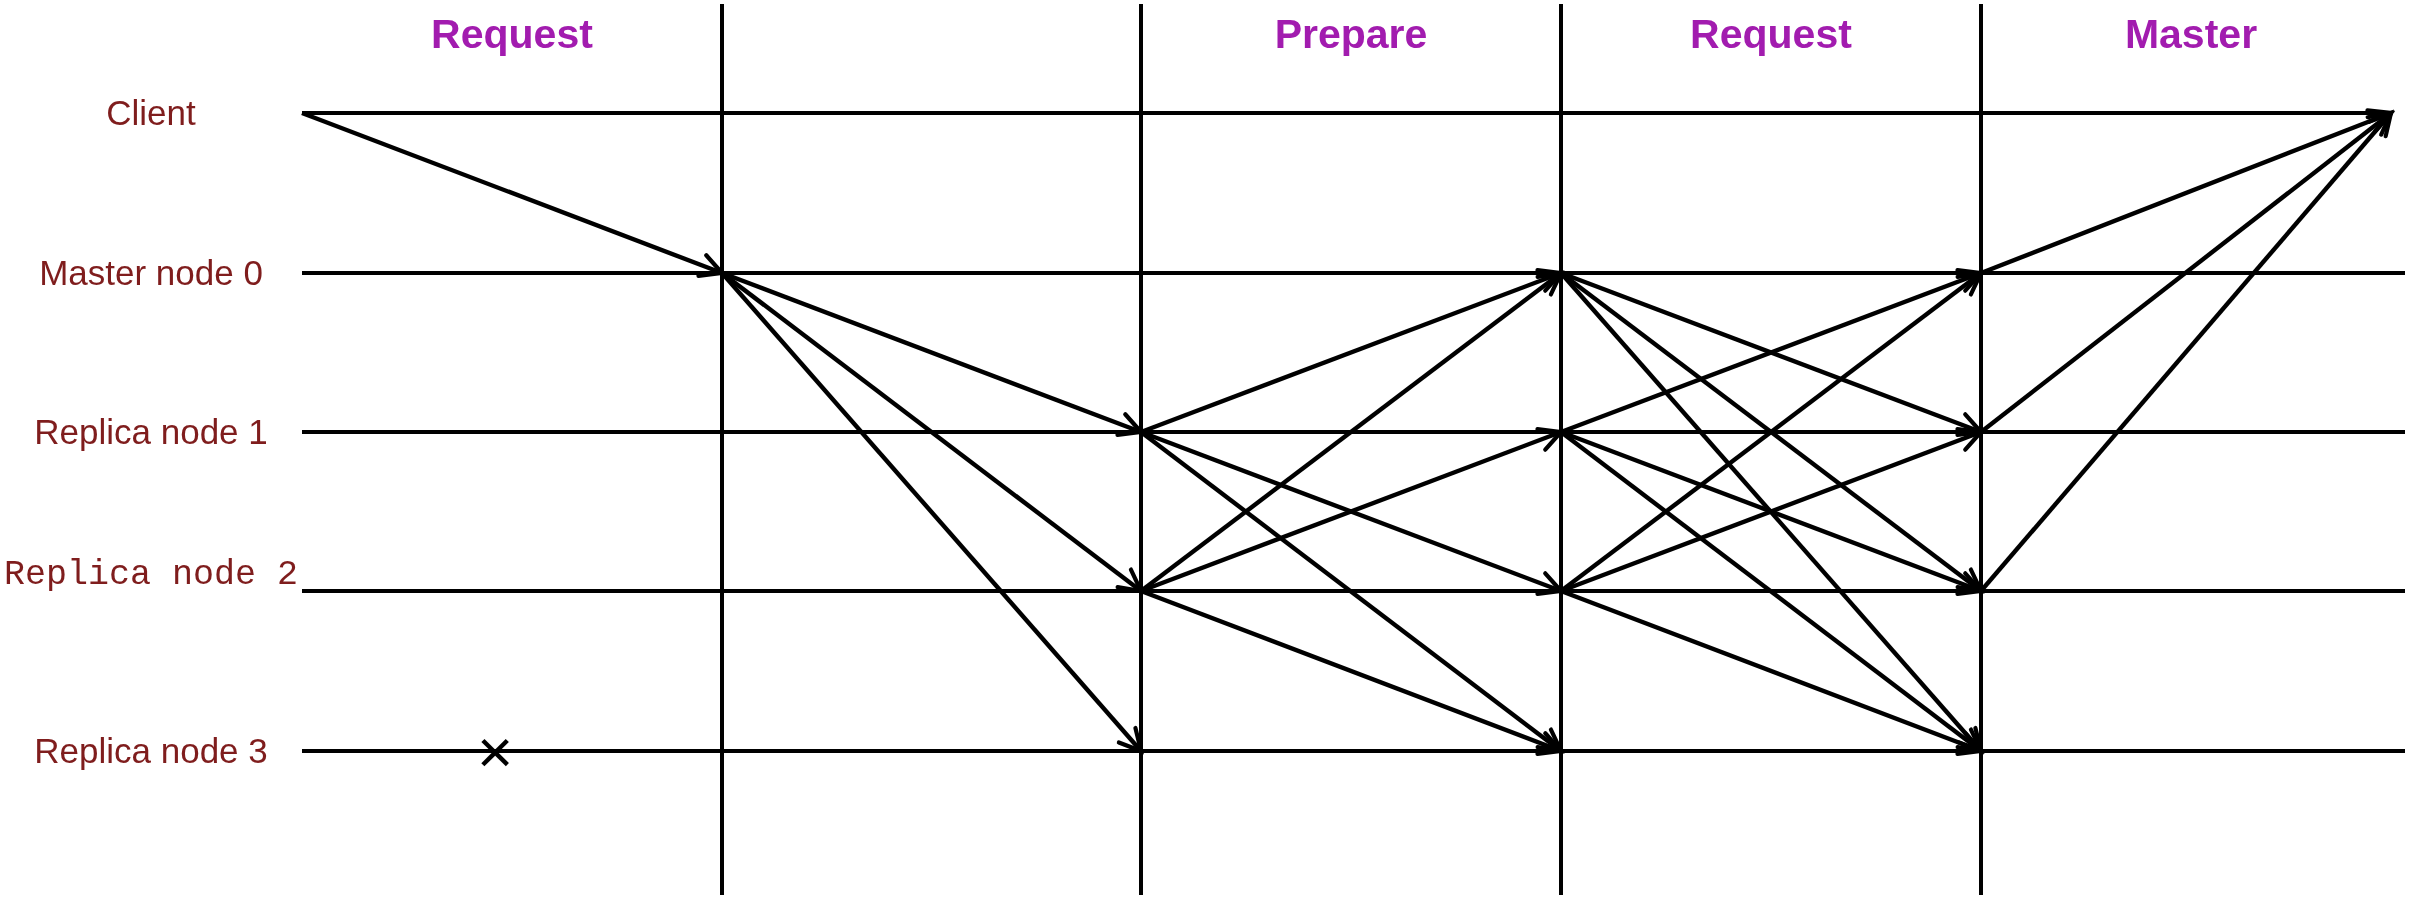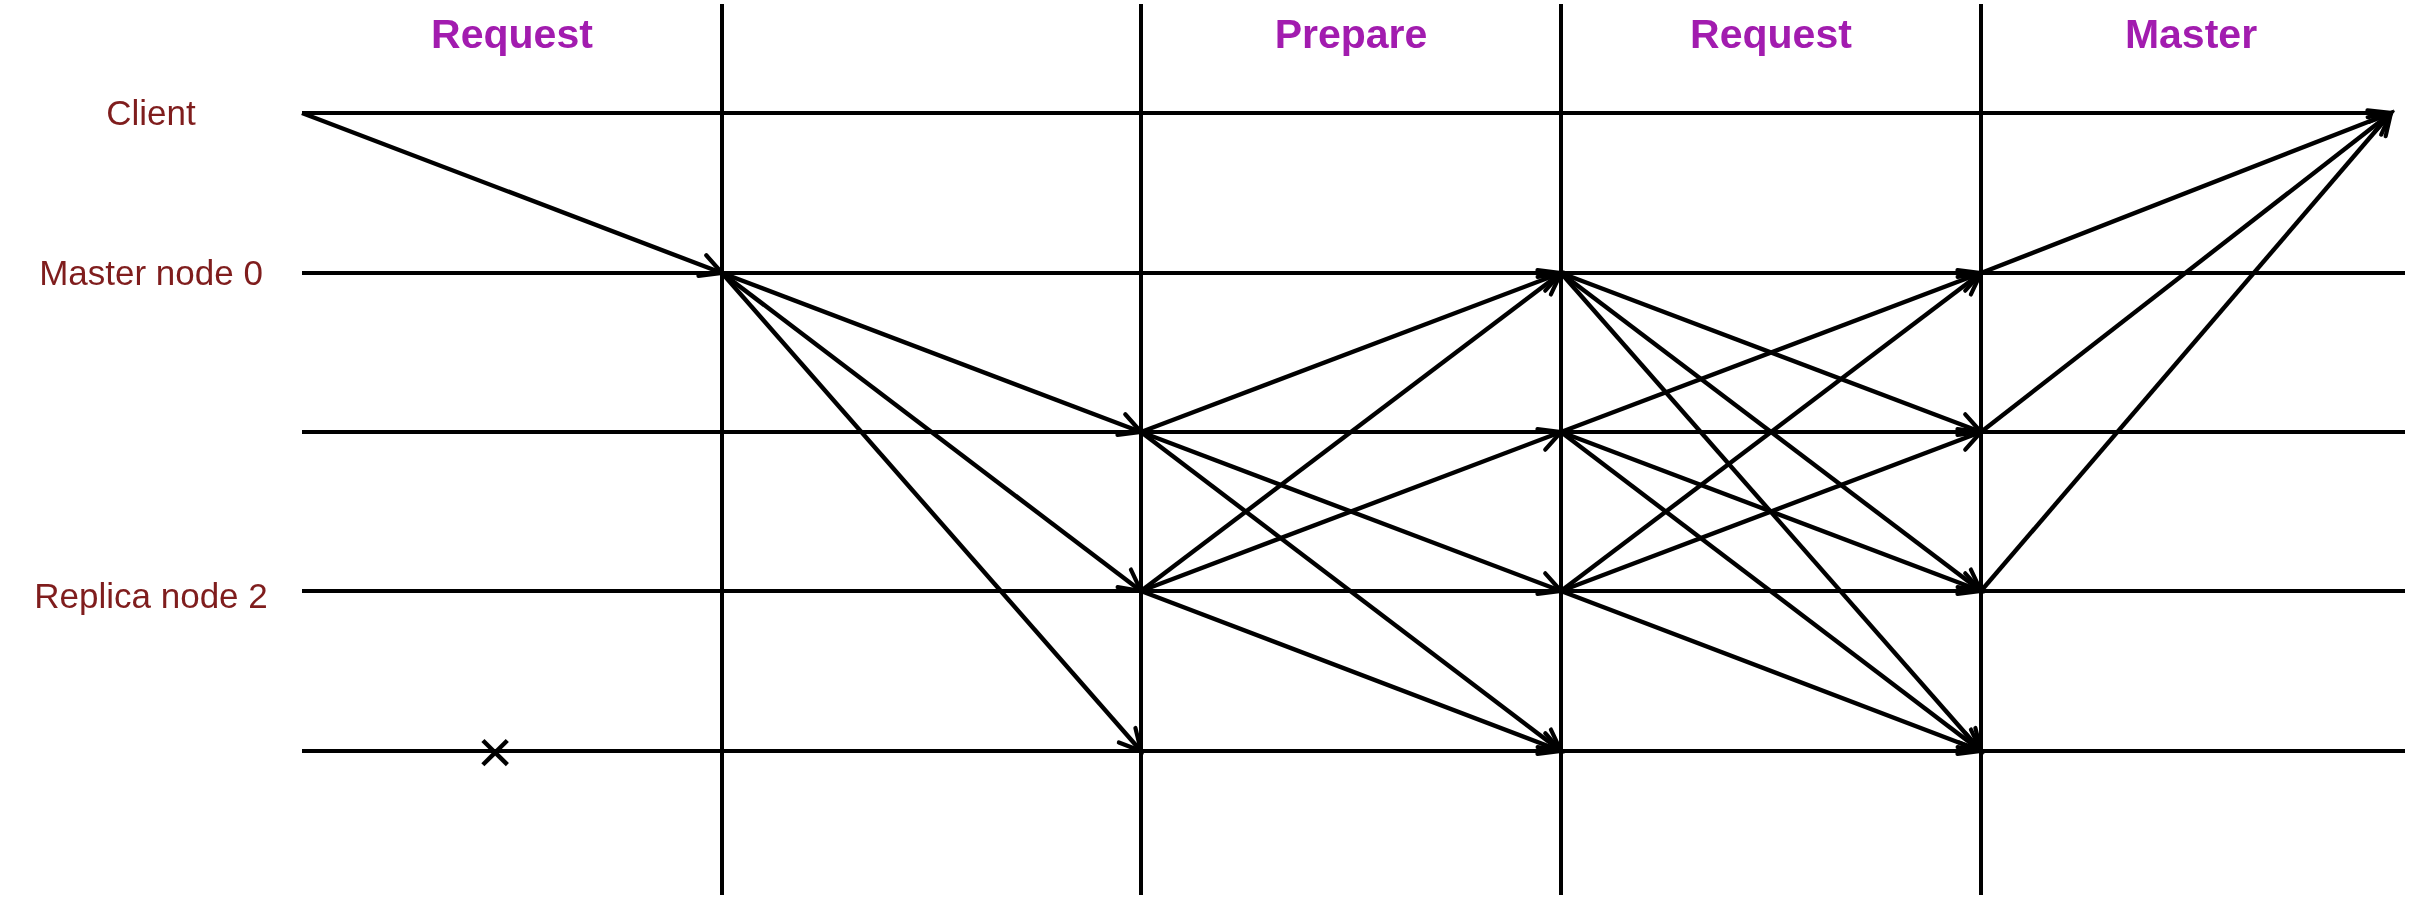--- a/index.html
+++ b/index.html
@@ -34,21 +34,21 @@
     white-space: nowrap;
   }
   .ph-0 { left: 512px; }
   .ph-1 { left: 931px; }
   .ph-2 { left: 1351px; text-align: right; }
   .ph-3 { left: 1771px; }
   .ph-4 { left: 2191px; }
   .nd-0 { top: 113px; }
   .nd-1 { top: 273px; }
   .nd-2 { top: 432px; }
-  .nd-3 { top: 596px; }
+  .nd-3 { top: 575px; font-family: Liberation Mono, monospace; }
   .nd-4 { top: 751px; }
   svg.canvas {
     position: absolute;
     left: 0;
     top: 0;
     width: 2409px;
     height: 916px;
   }
   .fault-x {
     font-family: "Liberation Sans", sans-serif;
@@ -105,15 +105,17 @@
     <text class="fault-x" x="495" y="751" text-anchor="middle" dominant-baseline="central">×</text>
   </svg>
 
   <div class="phase-header ph-0">Request</div>
   <div class="phase-header ph-2">Prepare</div>
   <div class="phase-header ph-3">Request</div>
   <div class="phase-header ph-4">Master</div>
 
   <div class="node-label nd-0">Client</div>
   <div class="node-label nd-1">Master node 0</div>
+  <div class="node-label nd-2">Replica node 1</div>
   <div class="node-label nd-3">Replica node 2</div>
+  <div class="node-label nd-4">Replica node 3</div>
 
 </div>
 
 </body></html>

